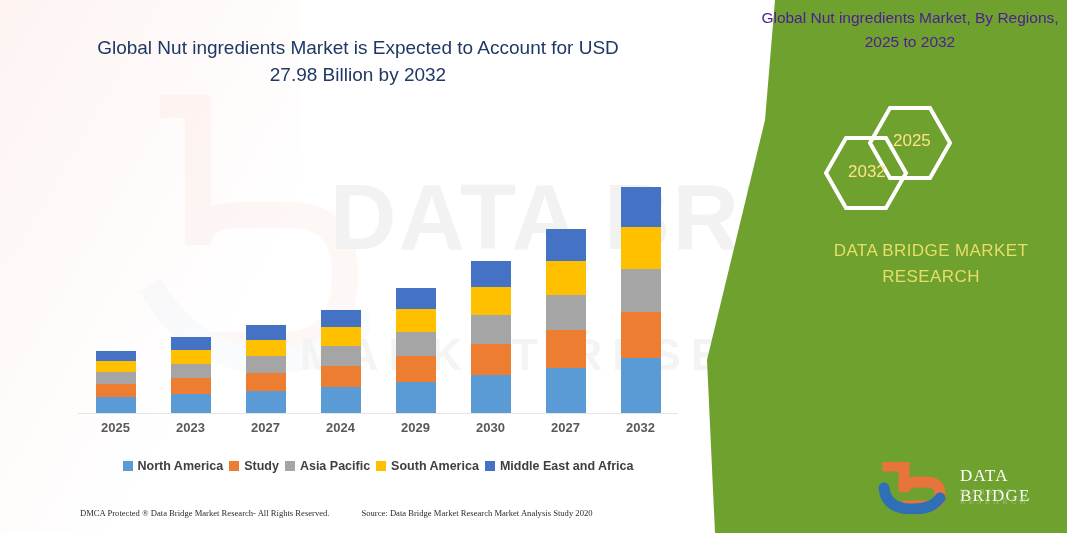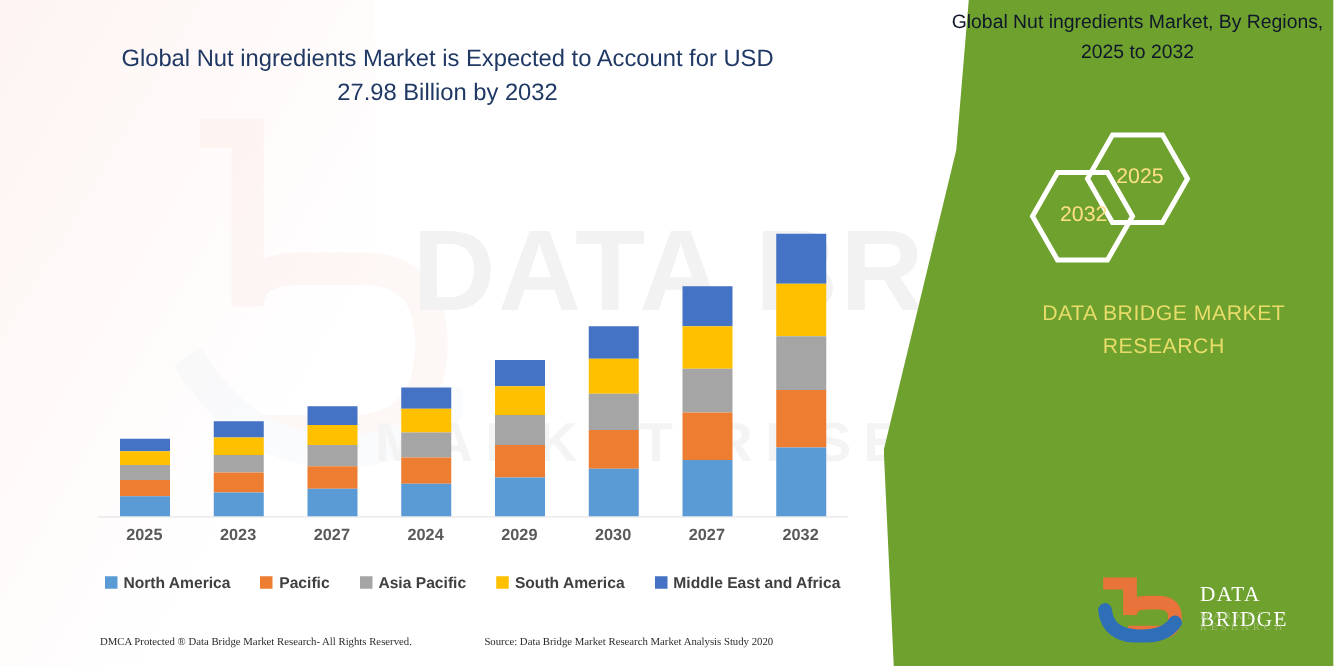--- a/index.html
+++ b/index.html
@@ -44,35 +44,35 @@
   .bars{position:absolute;left:78px;top:118px;width:600px;height:295px;
         display:flex;align-items:flex-end;justify-content:space-around;}
   .barcol{width:40px;display:flex;flex-direction:column;justify-content:flex-end;}
   .seg{width:100%;}
 
   .xlabels{position:absolute;left:78px;top:420px;width:600px;height:22px;
            display:flex;justify-content:space-around;}
   .xlabels span{width:40px;text-align:center;font-size:13px;font-weight:bold;color:#595959;}
 
   .legend{position:absolute;left:78px;top:455px;width:600px;height:22px;
-          display:flex;align-items:center;justify-content:center;gap:24px;}
+          display:flex;align-items:center;justify-content:center;gap:6px;}
   .lg{display:flex;align-items:center;gap:5px;}
   .swatch{width:10px;height:10px;display:inline-block;}
   .lg-label{font-size:12.5px;font-weight:bold;color:#404040;white-space:nowrap;}
 
   .footer{position:absolute;left:80px;top:508px;width:600px;
           font-family:"Liberation Serif", serif;font-size:8.6px;color:#2b2b2b;
-          display:flex;gap:58px;white-space:nowrap;}
+          display:flex;gap:32px;white-space:nowrap;}
 
   
   .green{position:absolute;right:0;top:0;width:360px;height:533px;overflow:hidden;}
   .green-shape{position:absolute;inset:0;}
   .green-title{
     position:absolute;left:760px;top:6px;width:300px;text-align:center;
-    color:#0f172a;font-size:15.5px;line-height:24px;font-weight:400;
+    color:#4c1d95;font-size:15.5px;line-height:24px;font-weight:400;
   }
   .hexwrap{position:absolute;left:818px;top:100px;width:180px;height:115px;}
   .hex-label{position:absolute;color:#ffe08a;font-size:17px;font-weight:400;}
   .brandline{
     position:absolute;left:800px;top:238px;width:262px;text-align:center;
     color:#e8dd6a;font-size:17px;line-height:26px;letter-spacing:.4px;
   }
   .logo{position:absolute;left:878px;top:462px;width:180px;height:52px;}
   .logo-text{position:absolute;left:960px;top:466px;color:#ffffff;
              font-family:"Liberation Serif", serif;font-size:17px;letter-spacing:1.2px;}
@@ -168,21 +168,21 @@
       <span>2032</span>
     </div>
 
   <div class="legend" id="legend">
       <div class="lg">
         <span class="swatch" style="background: rgb(91, 155, 213);"></span>
         <span class="lg-label">North America</span>
       </div>
       <div class="lg">
         <span class="swatch" style="background: rgb(237, 125, 49);"></span>
-        <span class="lg-label">Pacific</span>
+        <span class="lg-label">Study</span>
       </div>
       <div class="lg">
         <span class="swatch" style="background: rgb(165, 165, 165);"></span>
         <span class="lg-label">Asia Pacific</span>
       </div>
       <div class="lg">
         <span class="swatch" style="background: rgb(255, 192, 0);"></span>
         <span class="lg-label">South America</span>
       </div>
       <div class="lg">

